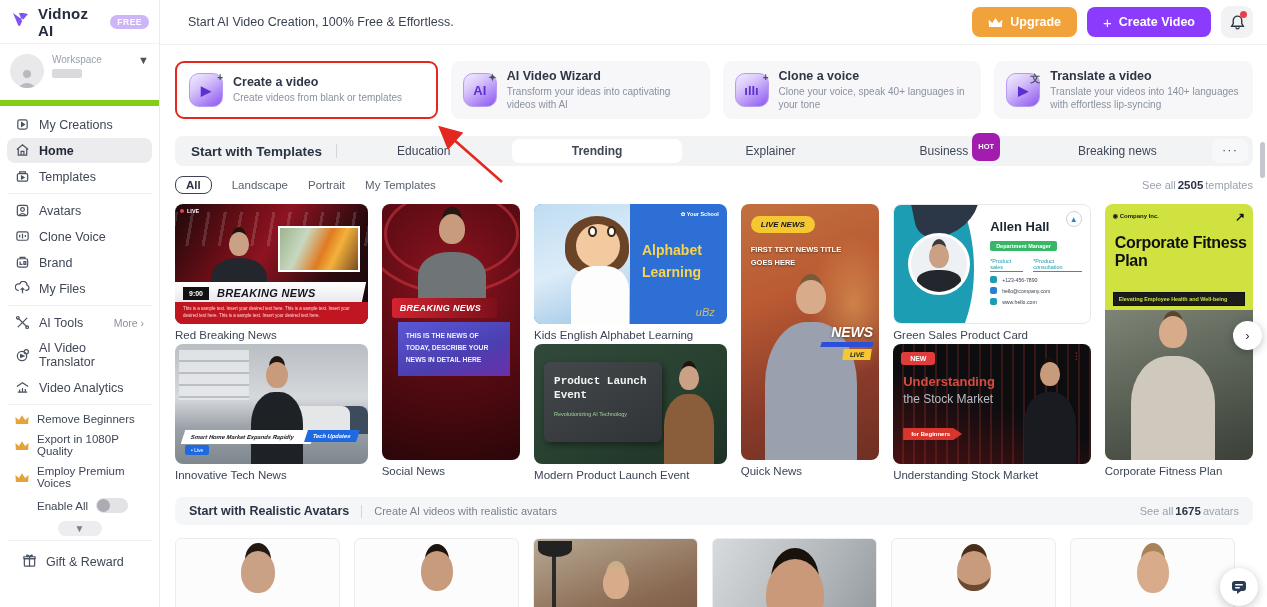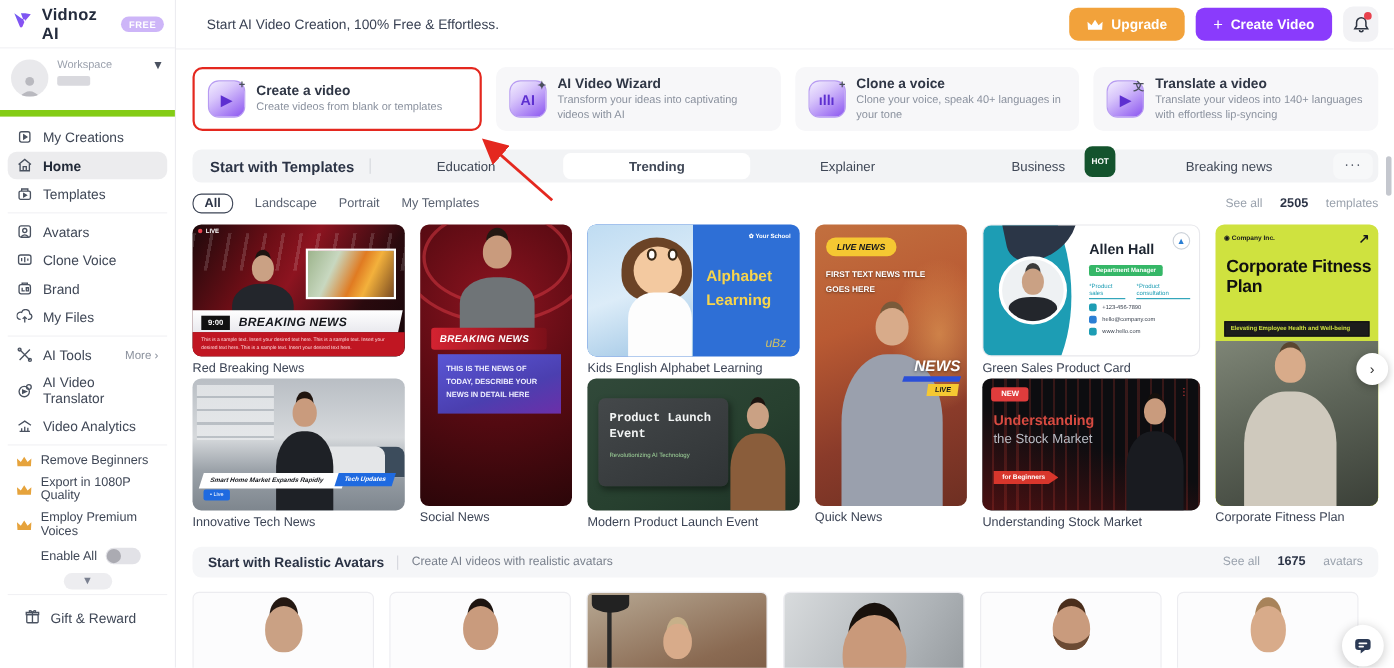--- a/index.html
+++ b/index.html
@@ -52,28 +52,28 @@
   .atext .t { font-size:12.5px; font-weight:bold; color:#2f3645; }
   .atext .d { font-size:10px; color:#8a919e; margin-top:3px; line-height:1.25; }
 
   .arrow-svg { position:absolute; left:0; top:0; width:100%; height:100%; pointer-events:none; z-index:3; }
 
   .tabsbar { margin-top:17px; background:#f2f3f5; border-radius:8px; height:30px; display:flex; align-items:center; }
   .tb-title { font-size:13.5px; font-weight:bold; color:#2b3345; padding:0 14px 0 16px; white-space:nowrap; }
   .tb-sep { width:1px; height:14px; background:#d4d6dc; }
   .tab { flex:1; text-align:center; font-size:12px; color:#3f4756; height:24px; line-height:24px; margin:0 2px; border-radius:7px; cursor:pointer; position:relative; white-space:nowrap; }
   .tab.active { background:#fff; font-weight:bold; }
-  .hot { position:absolute; top:-6px; margin-left:18px; background:#14532d; color:#fff; font-size:7.5px; font-weight:bold; padding:2px 6px; border-radius:7px; }
+  .hot { position:absolute; top:-6px; margin-left:4px; background:#a21caf; color:#fff; font-size:7.5px; font-weight:bold; padding:2px 6px; border-radius:7px; }
   .tab-more { flex:0 0 36px; background:#f7f8f9; border-radius:7px; height:24px; line-height:22px; text-align:center; color:#4a5160; font-size:13px; letter-spacing:1px; margin:0 5px 0 8px; cursor:pointer; }
 
   .filters { margin-top:9px; display:flex; align-items:center; gap:20px; height:20px; }
   .chip-all { border:1px solid #3c4455; background:#fff; border-radius:8px; padding:2px 10px; font-size:11.5px; font-weight:bold; color:#2b3345; cursor:pointer; }
   .fitem { font-size:11.5px; color:#5a6271; cursor:pointer; }
   .seeall { margin-left:auto; font-size:11px; color:#9aa2ad; cursor:pointer; }
-  .seeall b { color:#2b3345; font-size:11.5px; padding:0 16px; }
+  .seeall b { color:#2b3345; font-size:11.5px; padding:0 2px; }
 
   .grid { margin-top:9px; display:flex; gap:14px; }
   .col-l { width:195px; } .col-p { width:140px; } .col-l2 { width:200px; } .col-pl { width:150px; }
   .tcard { width:100%; height:120px; border-radius:8px; overflow:hidden; position:relative; cursor:pointer; }
   .tcard.portrait { height:256px; }
   .tlabel { margin-top:5px; font-size:11.5px; color:#3c4455; height:15px; white-space:nowrap; overflow:hidden; }
   .col-l .tcard + .tlabel { margin-bottom:0; }
   .stack > .tcard:nth-of-type(2) { margin-top:0; }
 
   

